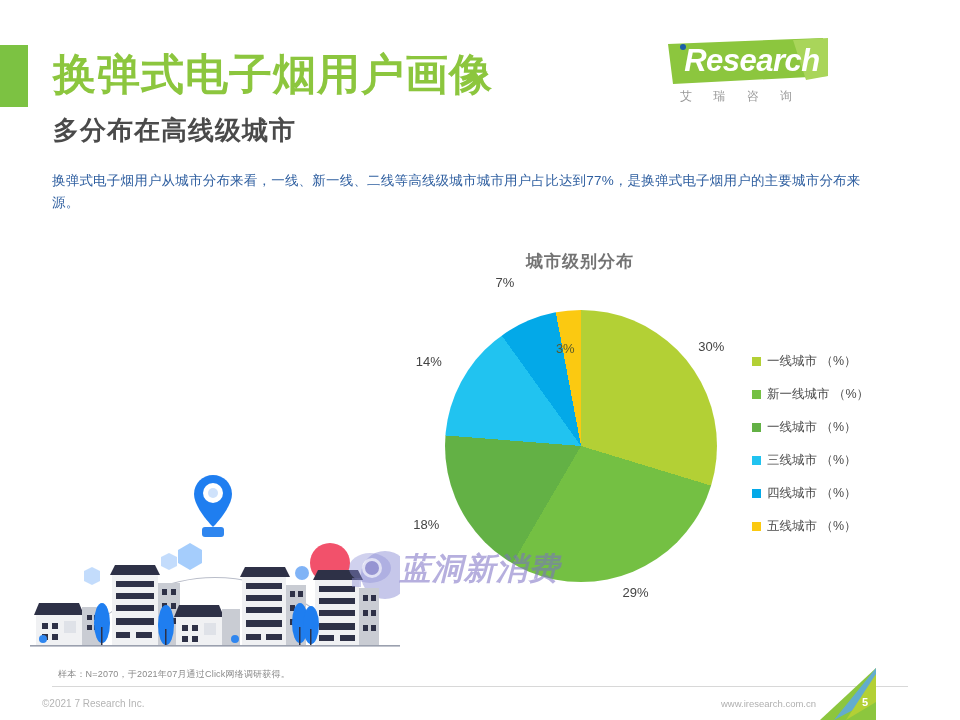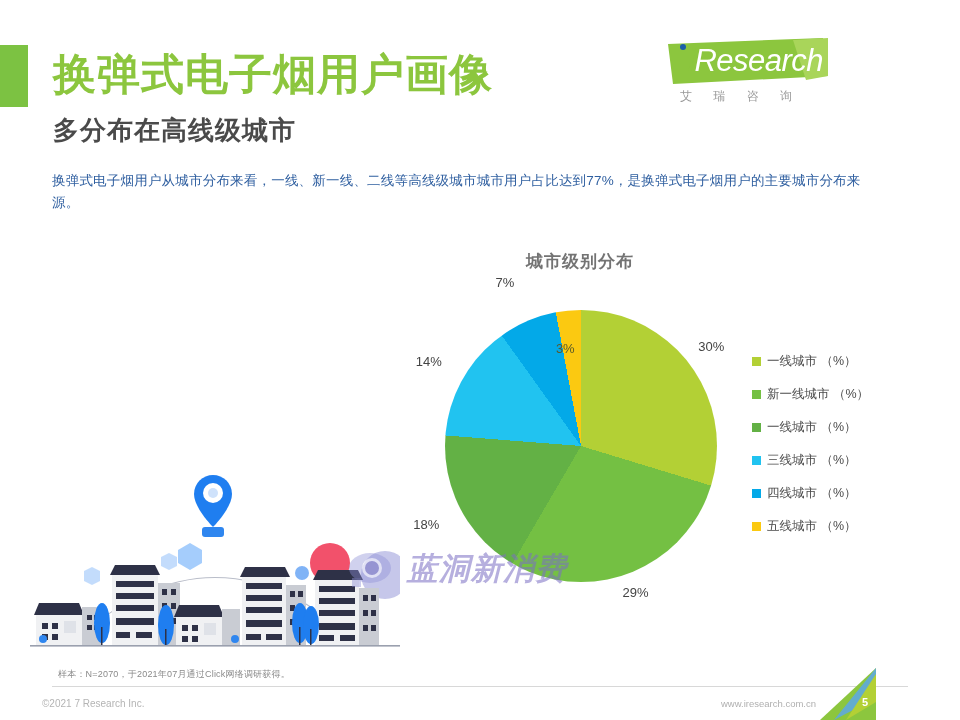--- a/index.html
+++ b/index.html
@@ -40,22 +40,22 @@
 
   
   .logo-wrap {
     position:absolute; right:48px; top:38px;
     width:160px; height:72px;
   }
   .logo-shape {
     position:absolute; left:0; top:0; width:160px; height:46px;
   }
   .logo-text {
-    position:absolute; left:20px; top:6px;
-    font-size:31px; font-weight:400; color:#ffffff;
+    position:absolute; left:8px; top:6px;
+    font-size:31px; font-weight:700; color:#ffffff;
     font-style:italic; letter-spacing:-0.5px;
     line-height:34px;
   }
   .logo-i { color:#8cc63e; font-style:italic; }
   .logo-dot {
     position:absolute; left:12px; top:6px;
     width:6px; height:6px; border-radius:50%; background:#1b5fa8;
   }
   .logo-sub {
     position:absolute; left:12px; top:50px;
@@ -98,21 +98,20 @@
 
   
   .illus { position:absolute; left:30px; top:455px; width:370px; height:200px; }
 
   
   .watermark {
     position:absolute; left:348px; top:548px;
     display:flex; align-items:center;
     opacity:0.55;
     pointer-events:none;
-    gap:7px;
   }
   .wm-text {
     font-size:31px; font-weight:700; color:#7b6fc4;
     font-style:italic; letter-spacing:1px;
     margin-left:8px;
   }
 
   
   .foot-note {
     position:absolute; left:58px; top:668px;

